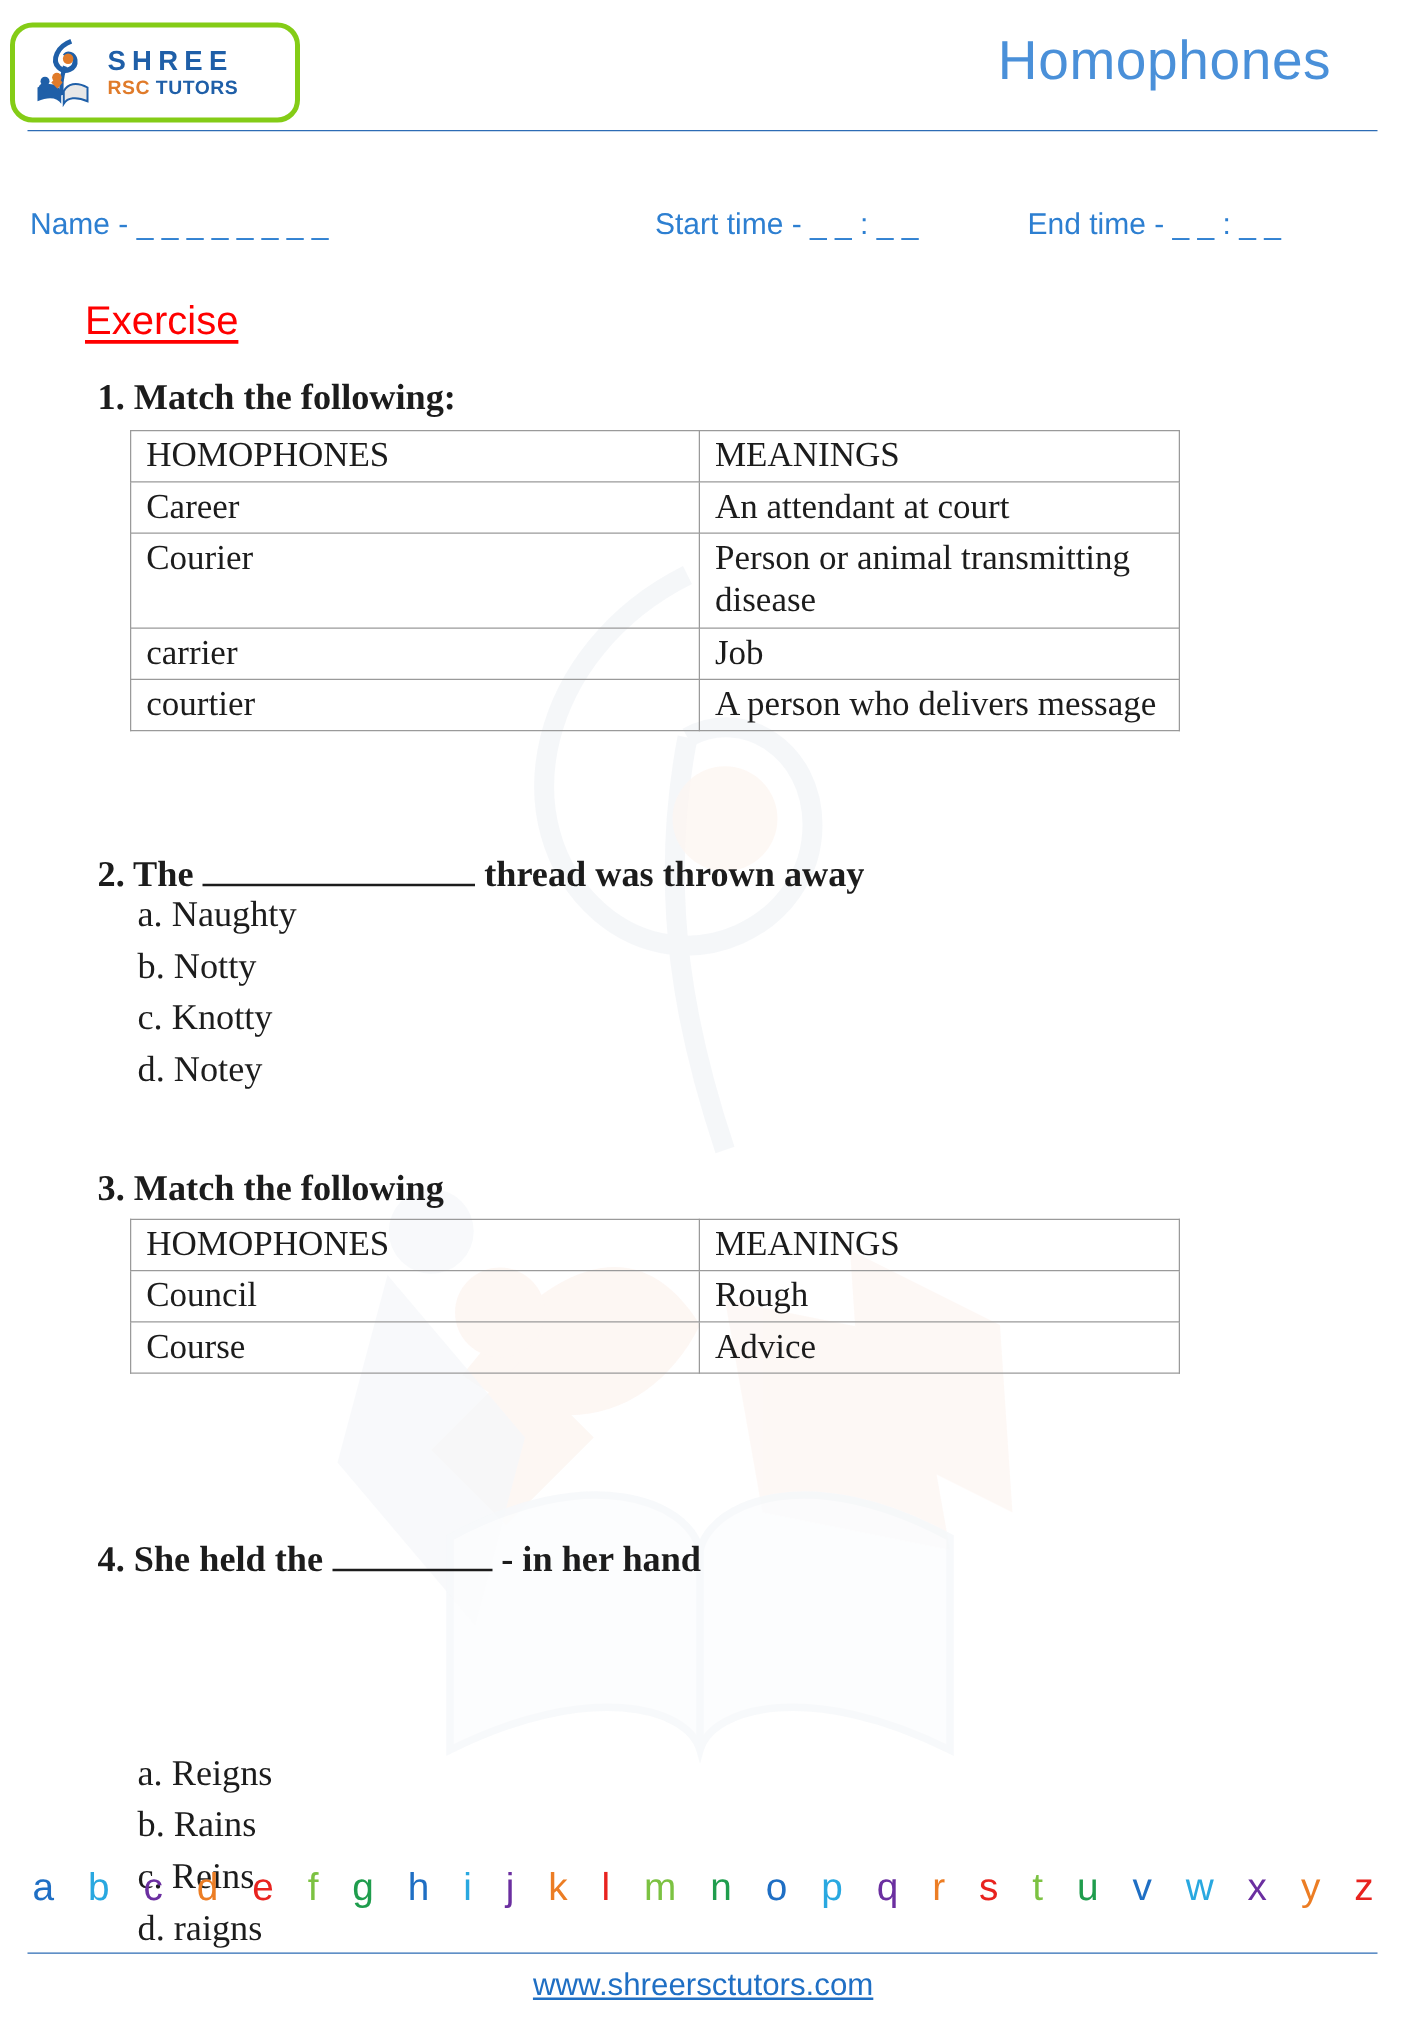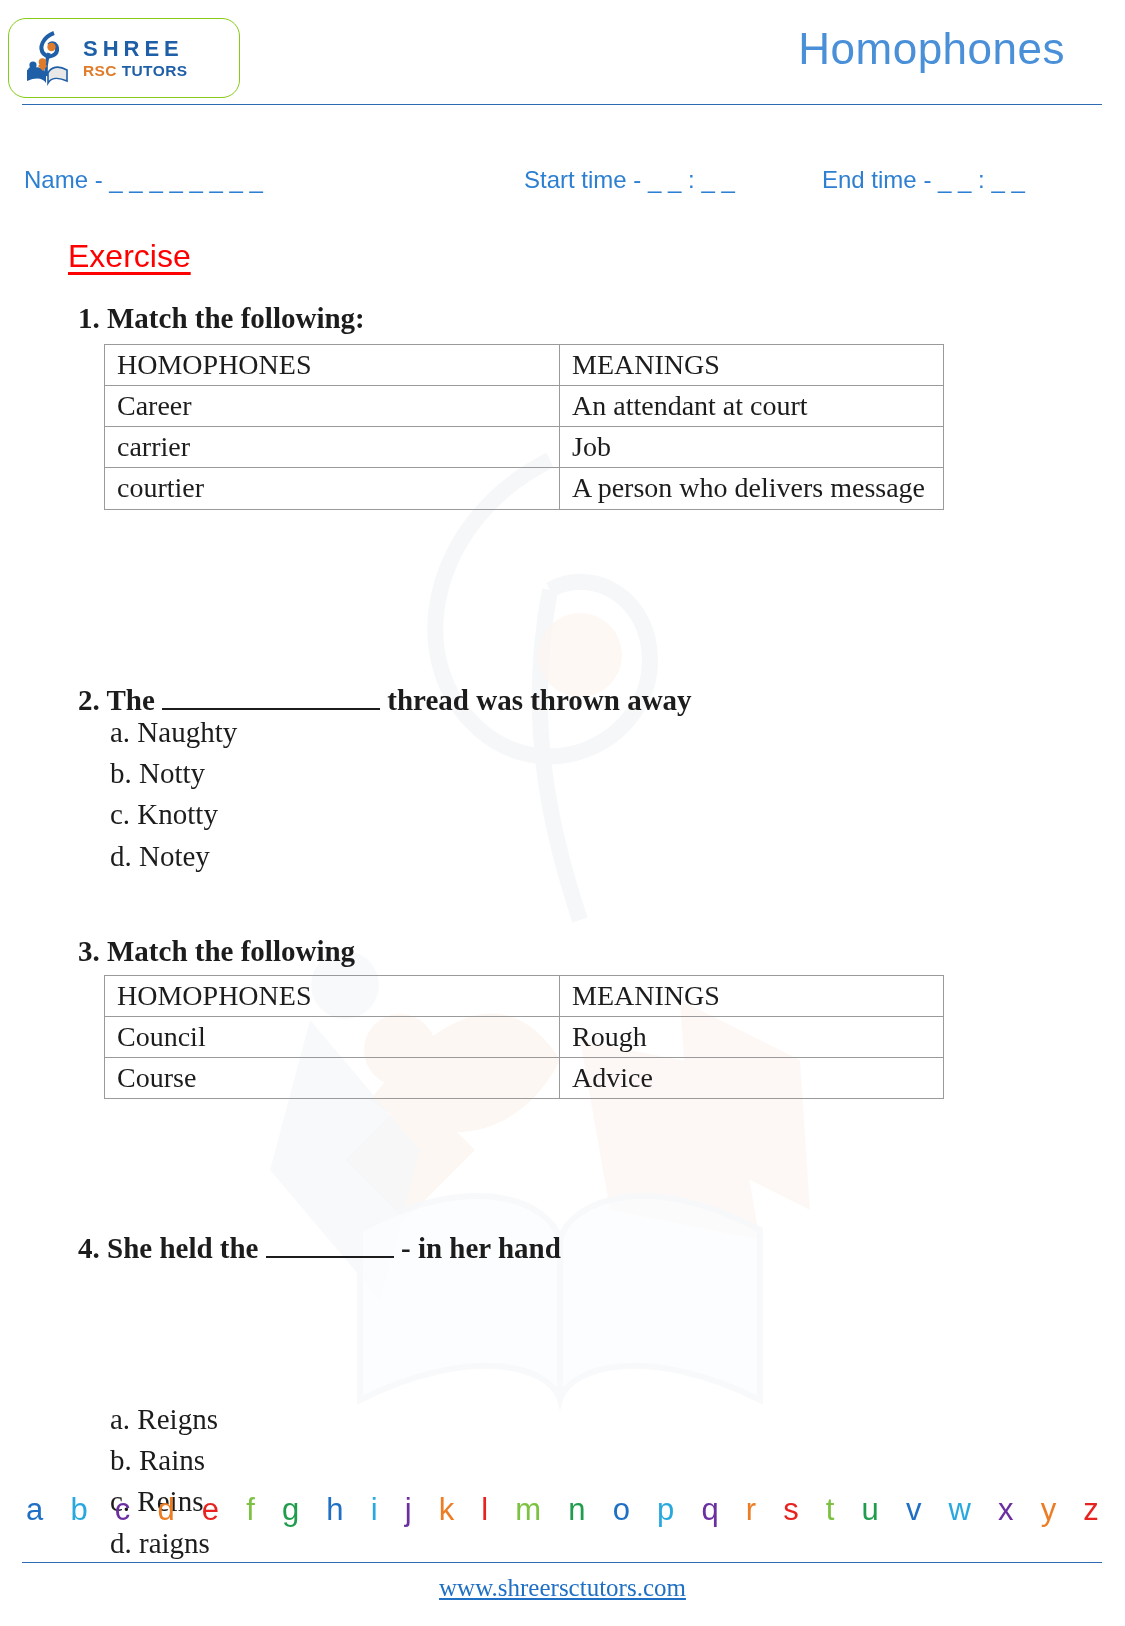--- a/index.html
+++ b/index.html
@@ -37,21 +37,21 @@
     width: 1125px;
     height: 112px;
     z-index: 3;
   }
   .logo-box {
     position: absolute;
     left: 8px;
     top: 18px;
     width: 232px;
     height: 80px;
-    border: 1px solid #84cc16;
+    border: 4px solid #84cc16;
     border-radius: 18px;
     background: #ffffff;
     box-sizing: border-box;
   }
   .logo-inner {
     display: flex;
     align-items: center;
     height: 100%;
     padding-left: 14px;
   }
@@ -221,21 +221,20 @@
   .footer-link {
     position: absolute;
     left: 0;
     top: 1574px;
     width: 1125px;
     text-align: center;
     font-size: 25px;
     color: #1f6fc4;
     text-decoration: underline;
     z-index: 3;
-    font-family: Liberation Serif, serif;
   }
 </style>
 </head>
 <body>
 
 <div class="page">
 
   <svg class="watermark" viewBox="0 0 620 1060">
     <g fill="none" stroke="#b9c6d6" stroke-width="16" opacity="0.85">
       <path d="M300 60 C180 120 150 260 230 330 C300 390 400 340 400 260 C400 200 345 165 300 190"></path>
@@ -304,20 +303,24 @@
 
     <table class="mtable table1">
       <tbody>
           <tr>
         <td class="col-a">HOMOPHONES</td>
         <td>MEANINGS</td>
       </tr>
       <tr>
         <td class="col-a">Career</td>
         <td>An attendant at court</td>
+      </tr>
+      <tr>
+        <td class="col-a">Courier</td>
+        <td>Person or animal transmitting disease</td>
       </tr>
       <tr>
         <td class="col-a">carrier</td>
         <td>Job</td>
       </tr>
       <tr>
         <td class="col-a">courtier</td>
         <td>A person who delivers message</td>
       </tr>
     </tbody>

